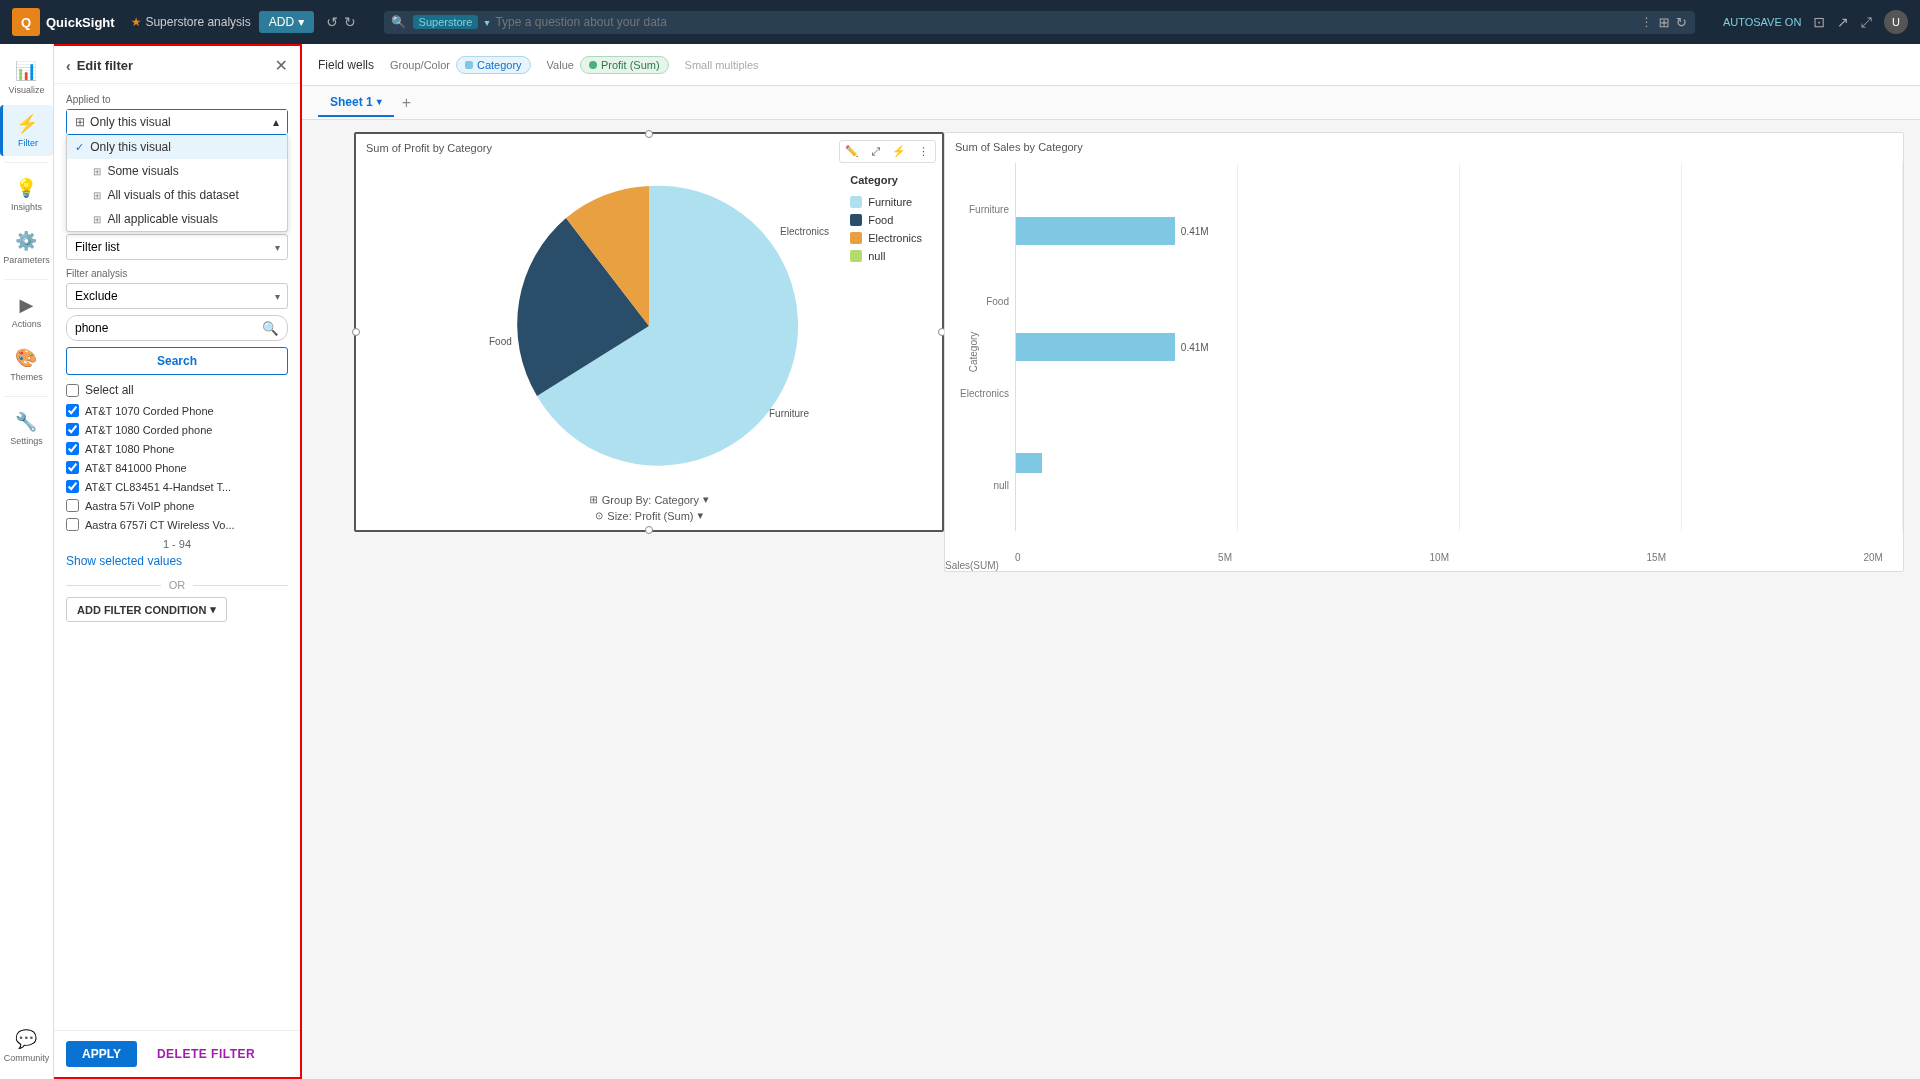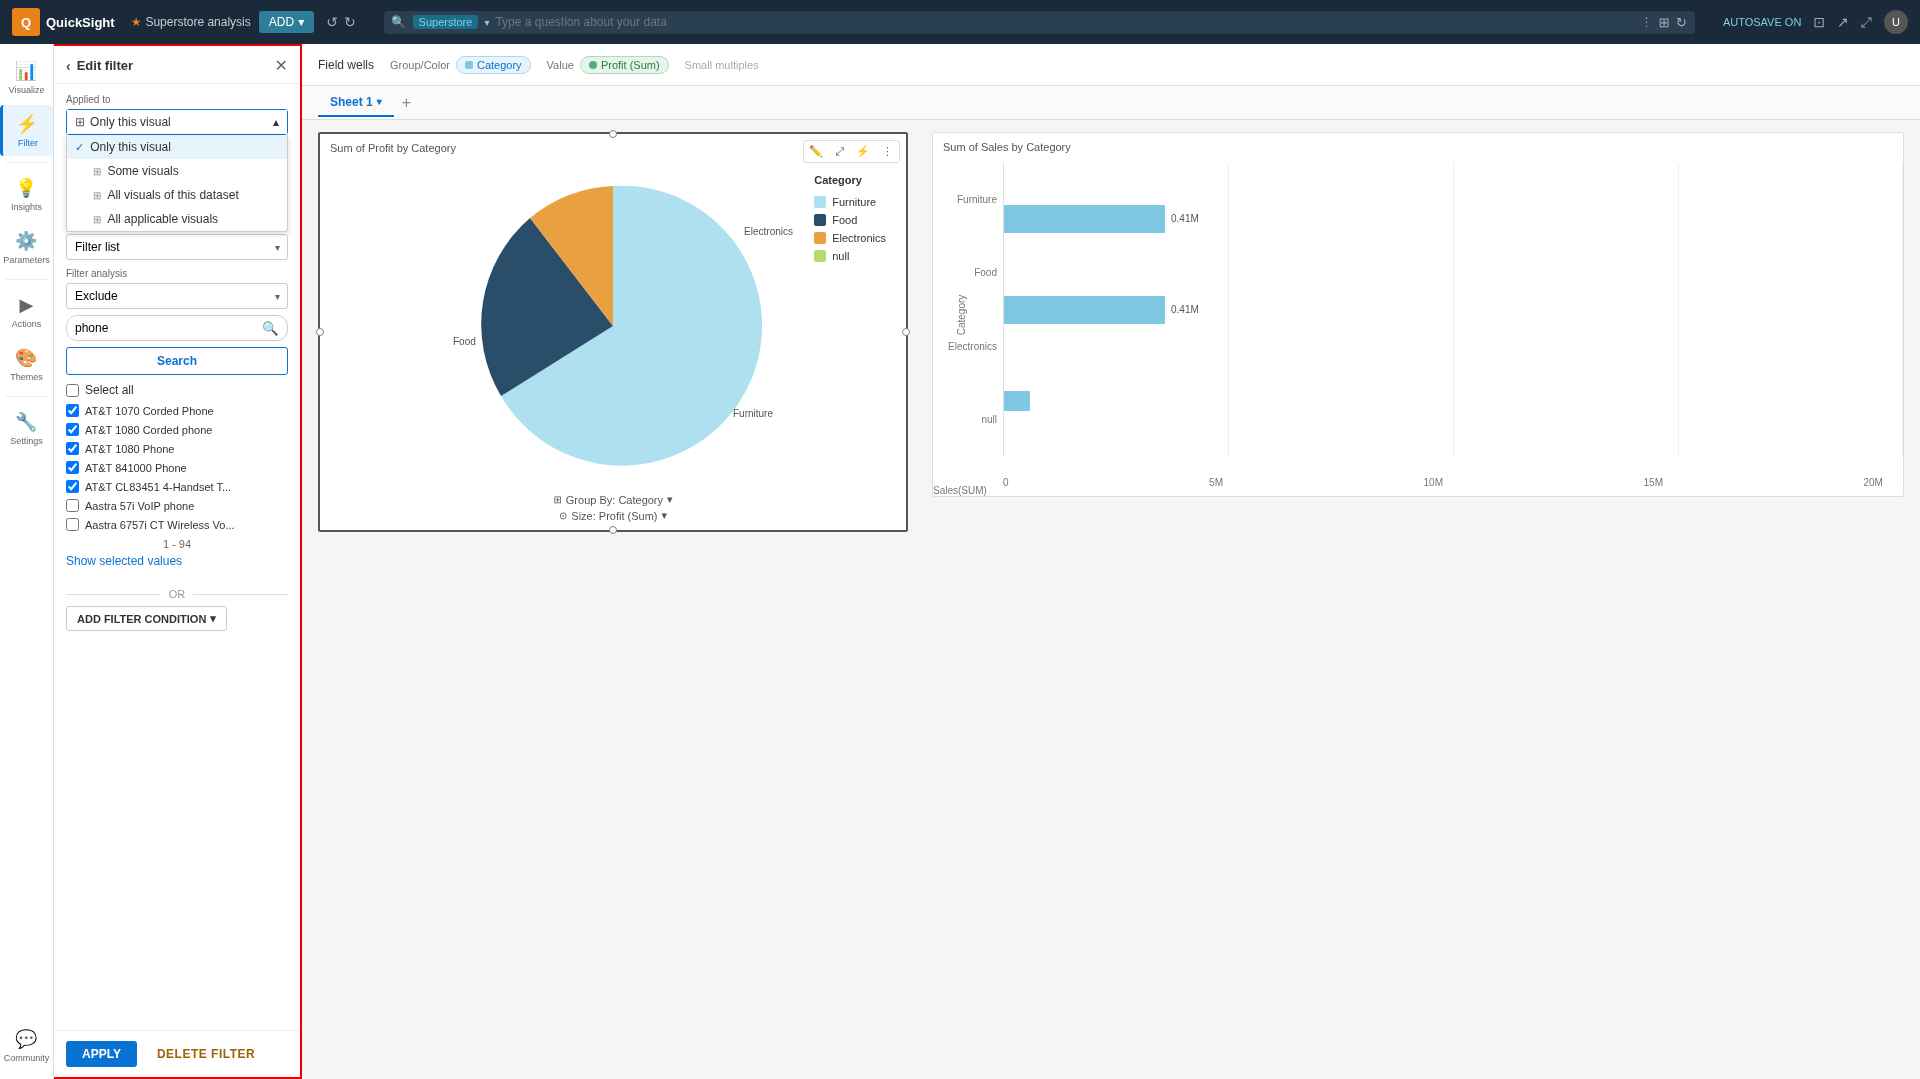--- a/index.html
+++ b/index.html
@@ -280,21 +280,21 @@
       color: #666;
       font-size: 11px;
       margin: 4px 0;
     }
 
     .show-selected {
       color: #0972d3;
       font-size: 12px;
       cursor: pointer;
       text-decoration: none;
-      margin-bottom: 20px;
+      margin-bottom: 11px;
       display: block;
     }
 
     .or-divider {
       display: flex;
       align-items: center;
       gap: 8px;
       margin: 6px 0;
       color: #999;
       font-size: 11px;
@@ -337,21 +337,21 @@
       color: #fff;
       border: none;
       border-radius: 3px;
       cursor: pointer;
       font-size: 12px;
       font-weight: 600;
     }
     .delete-filter-btn {
       padding: 6px 10px;
       background: #fff;
-      color: #a16207;
+      color: #a21caf;
       border: none;
       cursor: pointer;
       font-size: 12px;
       font-weight: 600;
       text-transform: uppercase;
       letter-spacing: 0.5px;
     }
 
     
     .content-area {
@@ -417,22 +417,23 @@
       color: #555;
     }
     .sheet-tab.active { border-bottom-color: #0972d3; color: #0972d3; font-weight: 600; text-align: center; }
     .add-sheet { background: none; border: none; color: #888; cursor: pointer; font-size: 16px; padding: 0 8px; }
 
     
     .canvas-area {
       flex: 1;
       padding: 12px 16px;
       display: flex;
-      gap: 24px;
+      gap: 0;
       overflow: auto;
+      margin-left: 36px;
     }
 
     
     .visual-container {
       background: #fff;
       border: 1px solid #ddd;
       border-radius: 2px;
       position: relative;
     }
     .visual-container.selected {
@@ -513,21 +514,21 @@
       align-items: center;
       gap: 4px;
       font-size: 11px;
       color: #555;
       cursor: pointer;
     }
 
     
     .bar-visual {
       flex: 1;
-      height: 365px;
+      height: 440px;
     }
 
     
     .resize-handle {
       position: absolute;
       width: 8px;
       height: 8px;
       background: #fff;
       border: 1px solid #888;
       border-radius: 50%;

